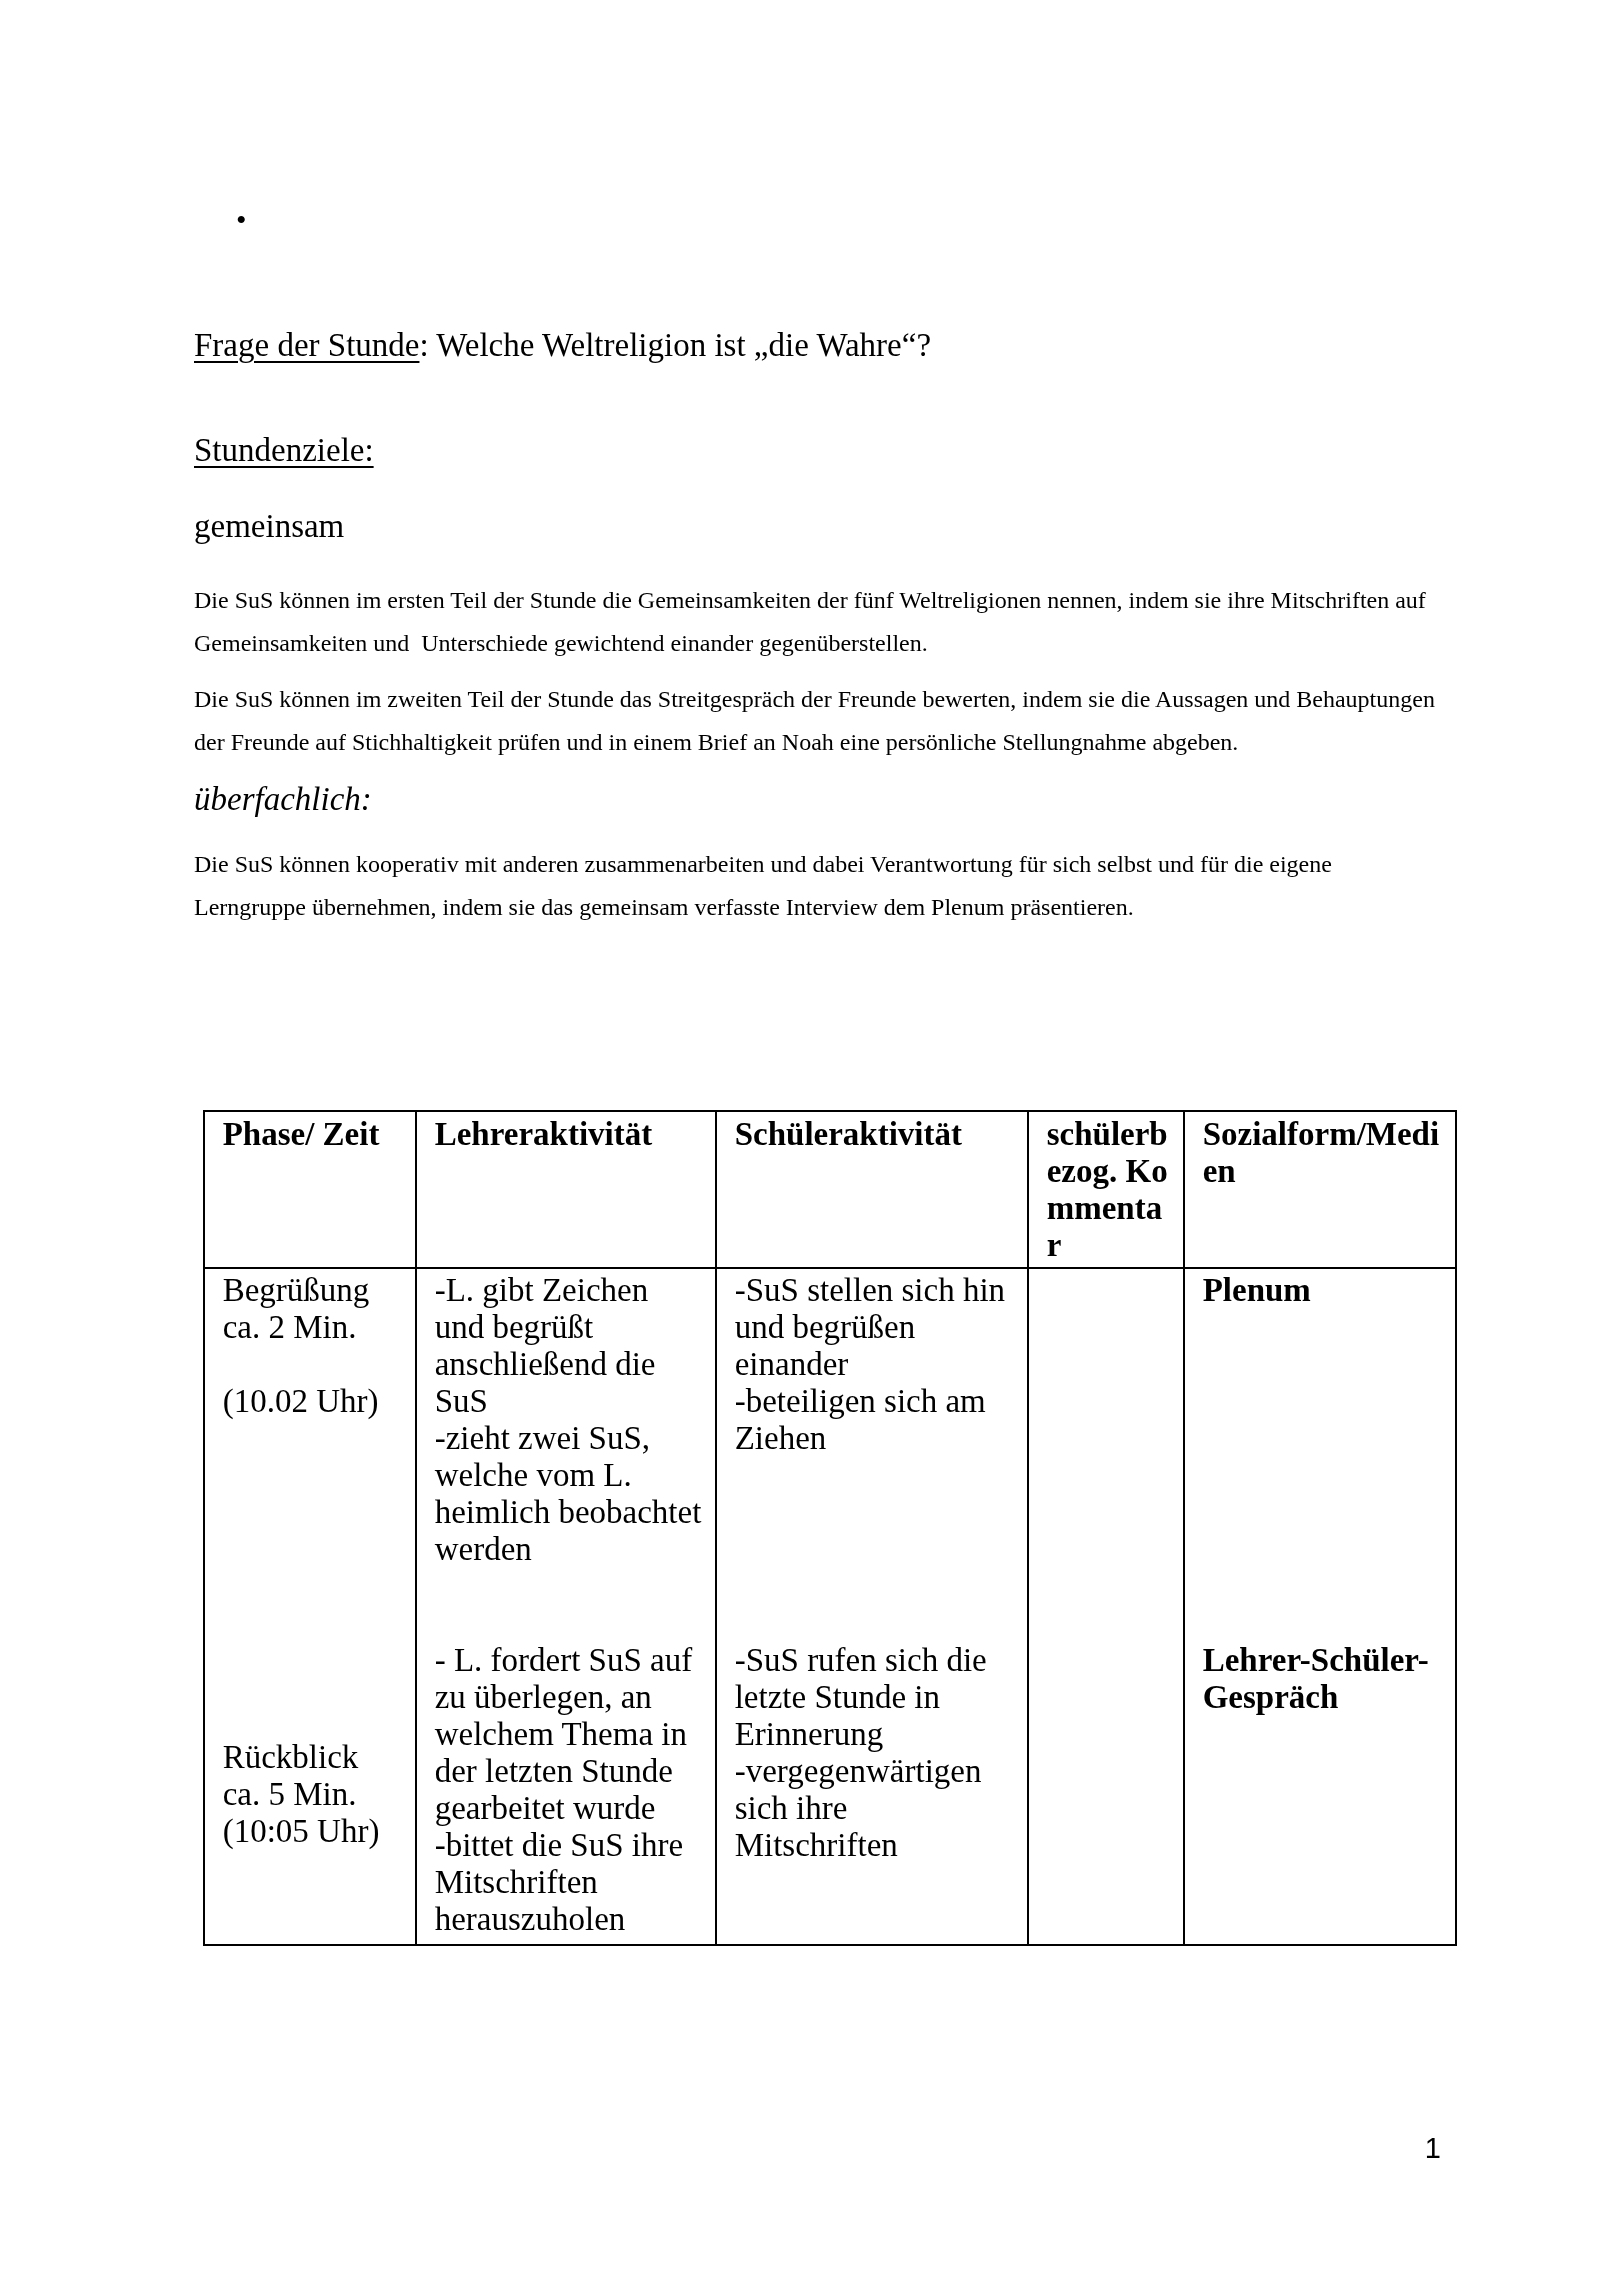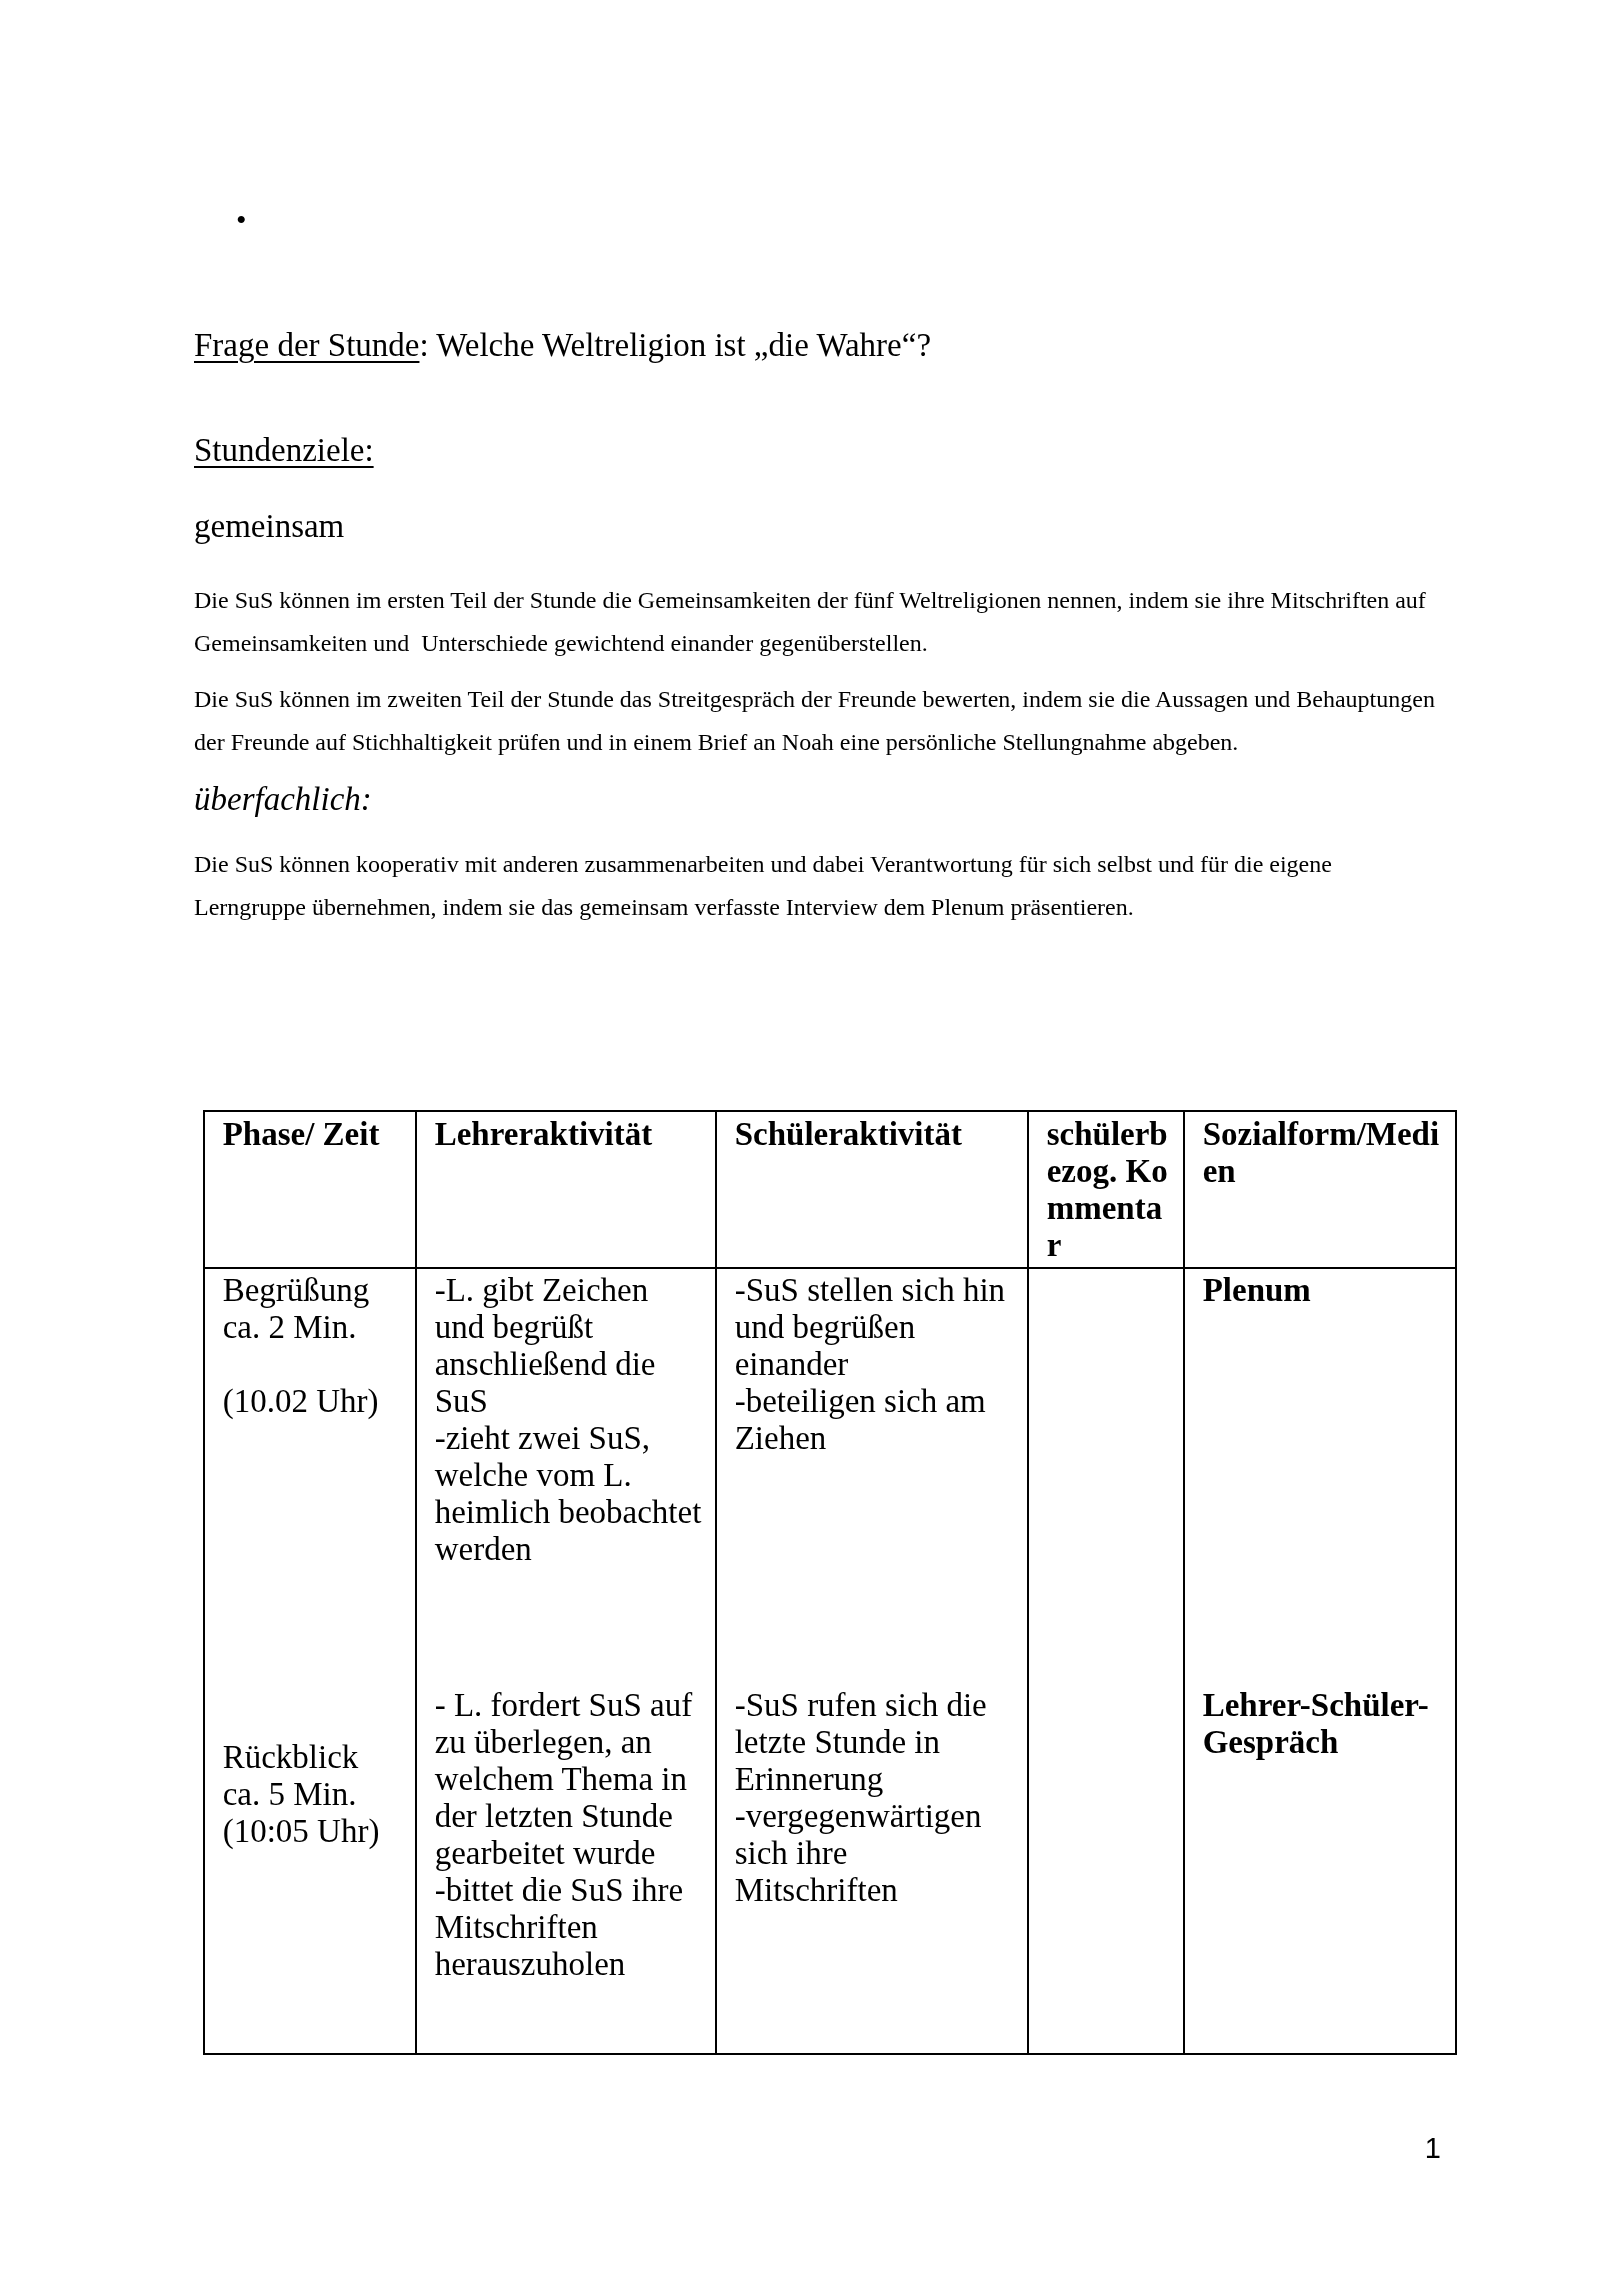--- a/index.html
+++ b/index.html
@@ -57,24 +57,24 @@
     text-align:left;
     padding:3.3px 9.8px 3.3px 17.7px;
     font-size:33px;
     line-height:37px;
     font-weight:normal;
     overflow:hidden;
   }
   tr.hdr{ height:152px; }
   tr.hdr th{ font-weight:bold; }
   th.brk{ word-break:break-all; }
-  tr.body-row{ height:786px; }
+  tr.body-row{ height:677px; }
   .cellwrap{ position:relative; height:667px; }
   .phase-block p{ margin:0; }
-  .block2{ position:absolute; left:0; right:0; top:415px; }
+  .block2{ position:absolute; left:0; right:0; top:370px; }
   .block2-zeit{ top:467px; }
   .gap-line{ height:37px; }
   .bold{ font-weight:bold; }
   .page-number{
     position:absolute;
     top:2131px;
     right:182px;
     font-family:"Liberation Sans", sans-serif;
     font-size:29px;
     line-height:1.2;

